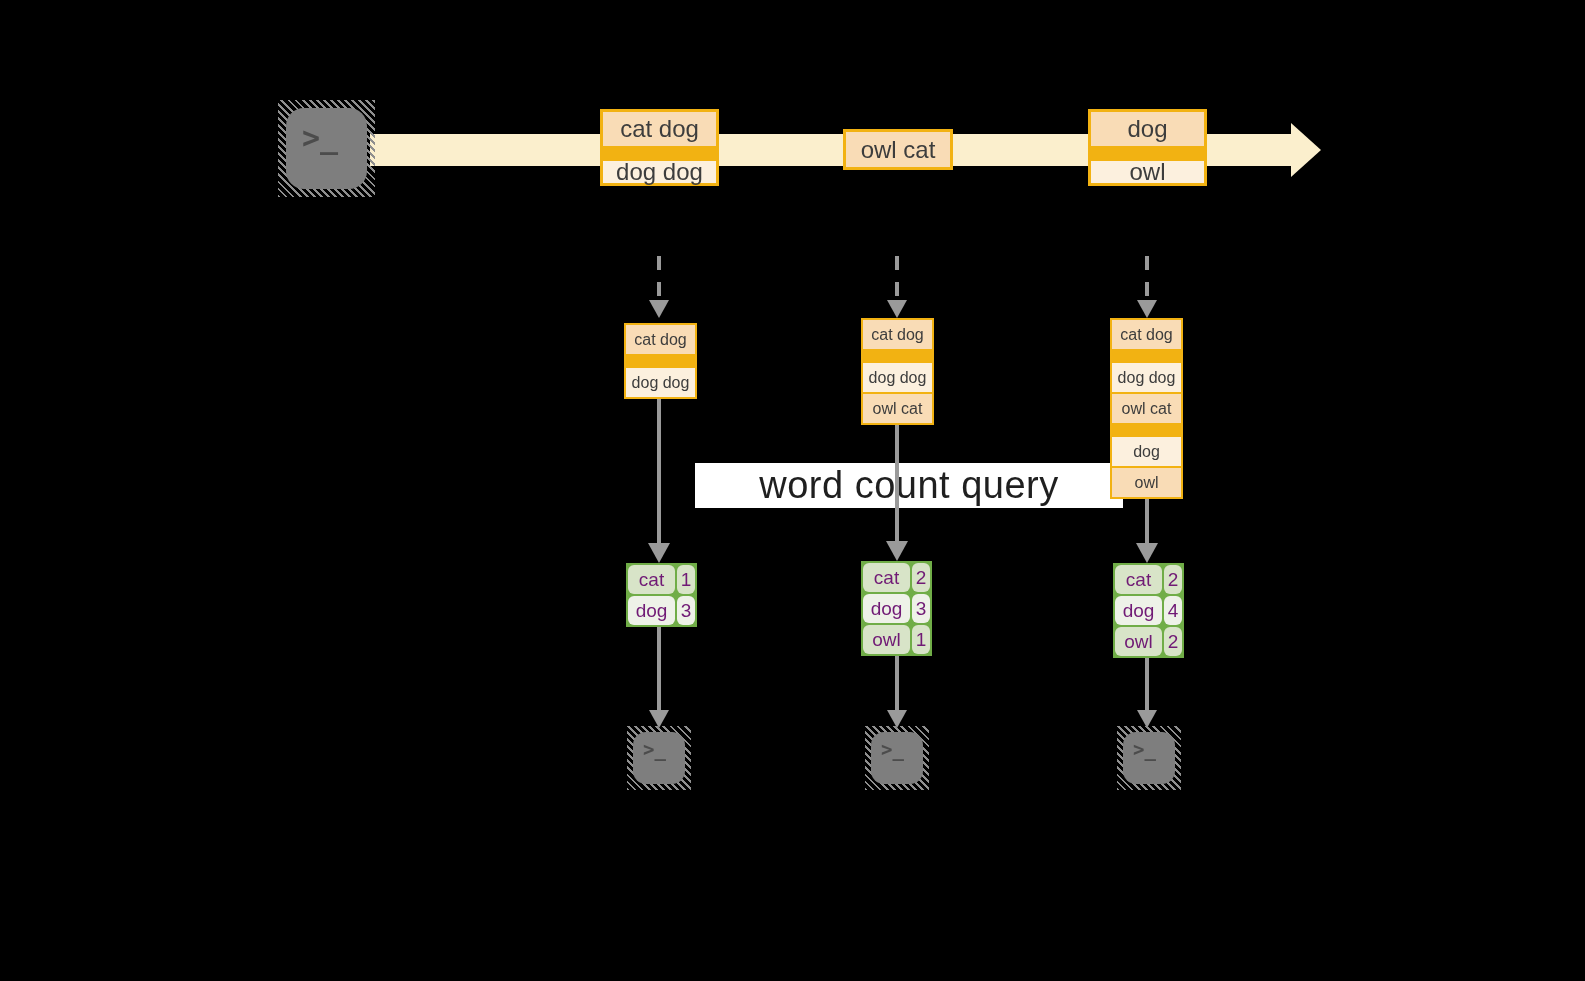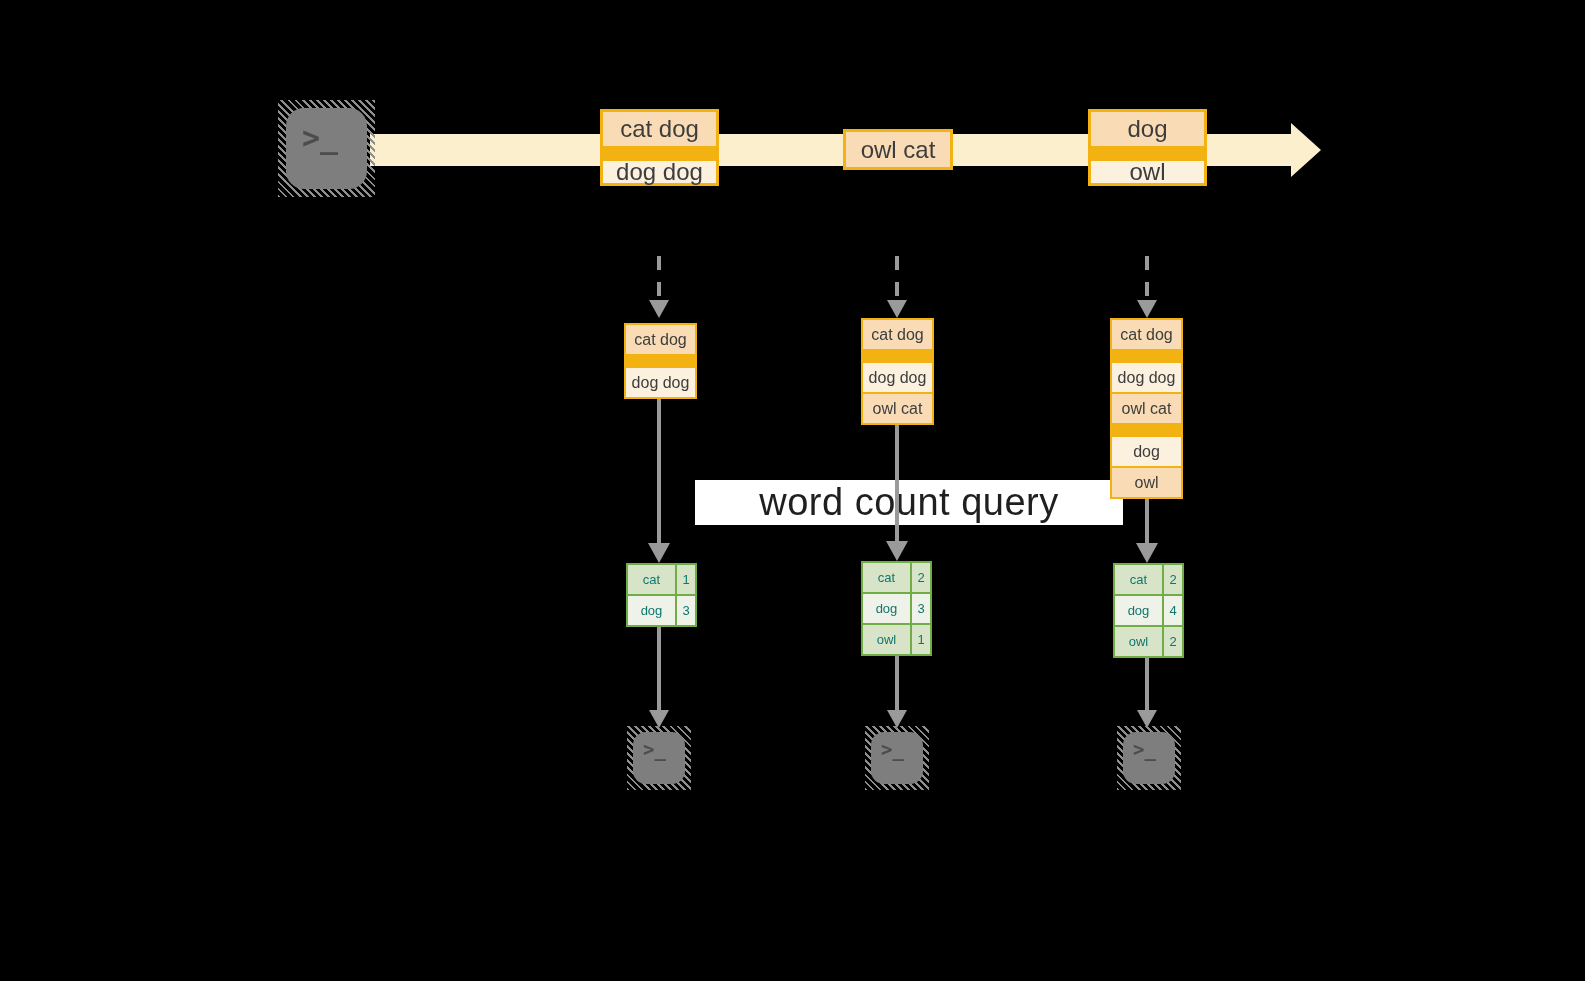--- a/index.html
+++ b/index.html
@@ -34,29 +34,29 @@
   #sbox3{left:1110px;top:318px;}
 
   
   .vline{width:4px;background:#9A9A9A;}
   .vdash{width:4px;background:repeating-linear-gradient(180deg,#9A9A9A 0 14px,transparent 14px 26px);}
   .head-down{width:0;height:0;border-left:10px solid transparent;border-right:10px solid transparent;
     border-top:18px solid #9A9A9A;}
   .head-down.big{border-left-width:11px;border-right-width:11px;border-top-width:20px;}
 
   
-  .qband{left:695px;top:480px;width:428px;height:45px;background:#FFFFFF;
+  .qband{left:695px;top:463px;width:428px;height:45px;background:#FFFFFF;
     display:flex;align-items:center;justify-content:center;}
   .qband span{font-size:38px;font-weight:300;color:#1f1f1f;letter-spacing:0.5px;}
 
   
   .gtable{background:#70AD47;display:grid;gap:2px;padding:2px;box-sizing:border-box;
     grid-template-columns:47px 18px;}
   .gtable .cell{display:flex;align-items:center;justify-content:center;
-    font-size:13px;color:#0f766e;height:29px;}
+    font-size:19px;color:#701a75;height:29px;border-radius:6px;}
   .sage{background:#D8E4C8;}
   .pale{background:#EEF2E8;}
   #gtable1{left:626px;top:563px;}
   #gtable2{left:861px;top:561px;}
   #gtable3{left:1113px;top:563px;}
 
   
   .term{background:repeating-linear-gradient(45deg,#8f8f8f 0 2px,transparent 2px 5px);}
   .term .body{position:absolute;background:#7E7E7E;}
   .term .prompt{position:absolute;font-family:"DejaVu Sans Mono","Liberation Mono",monospace;

